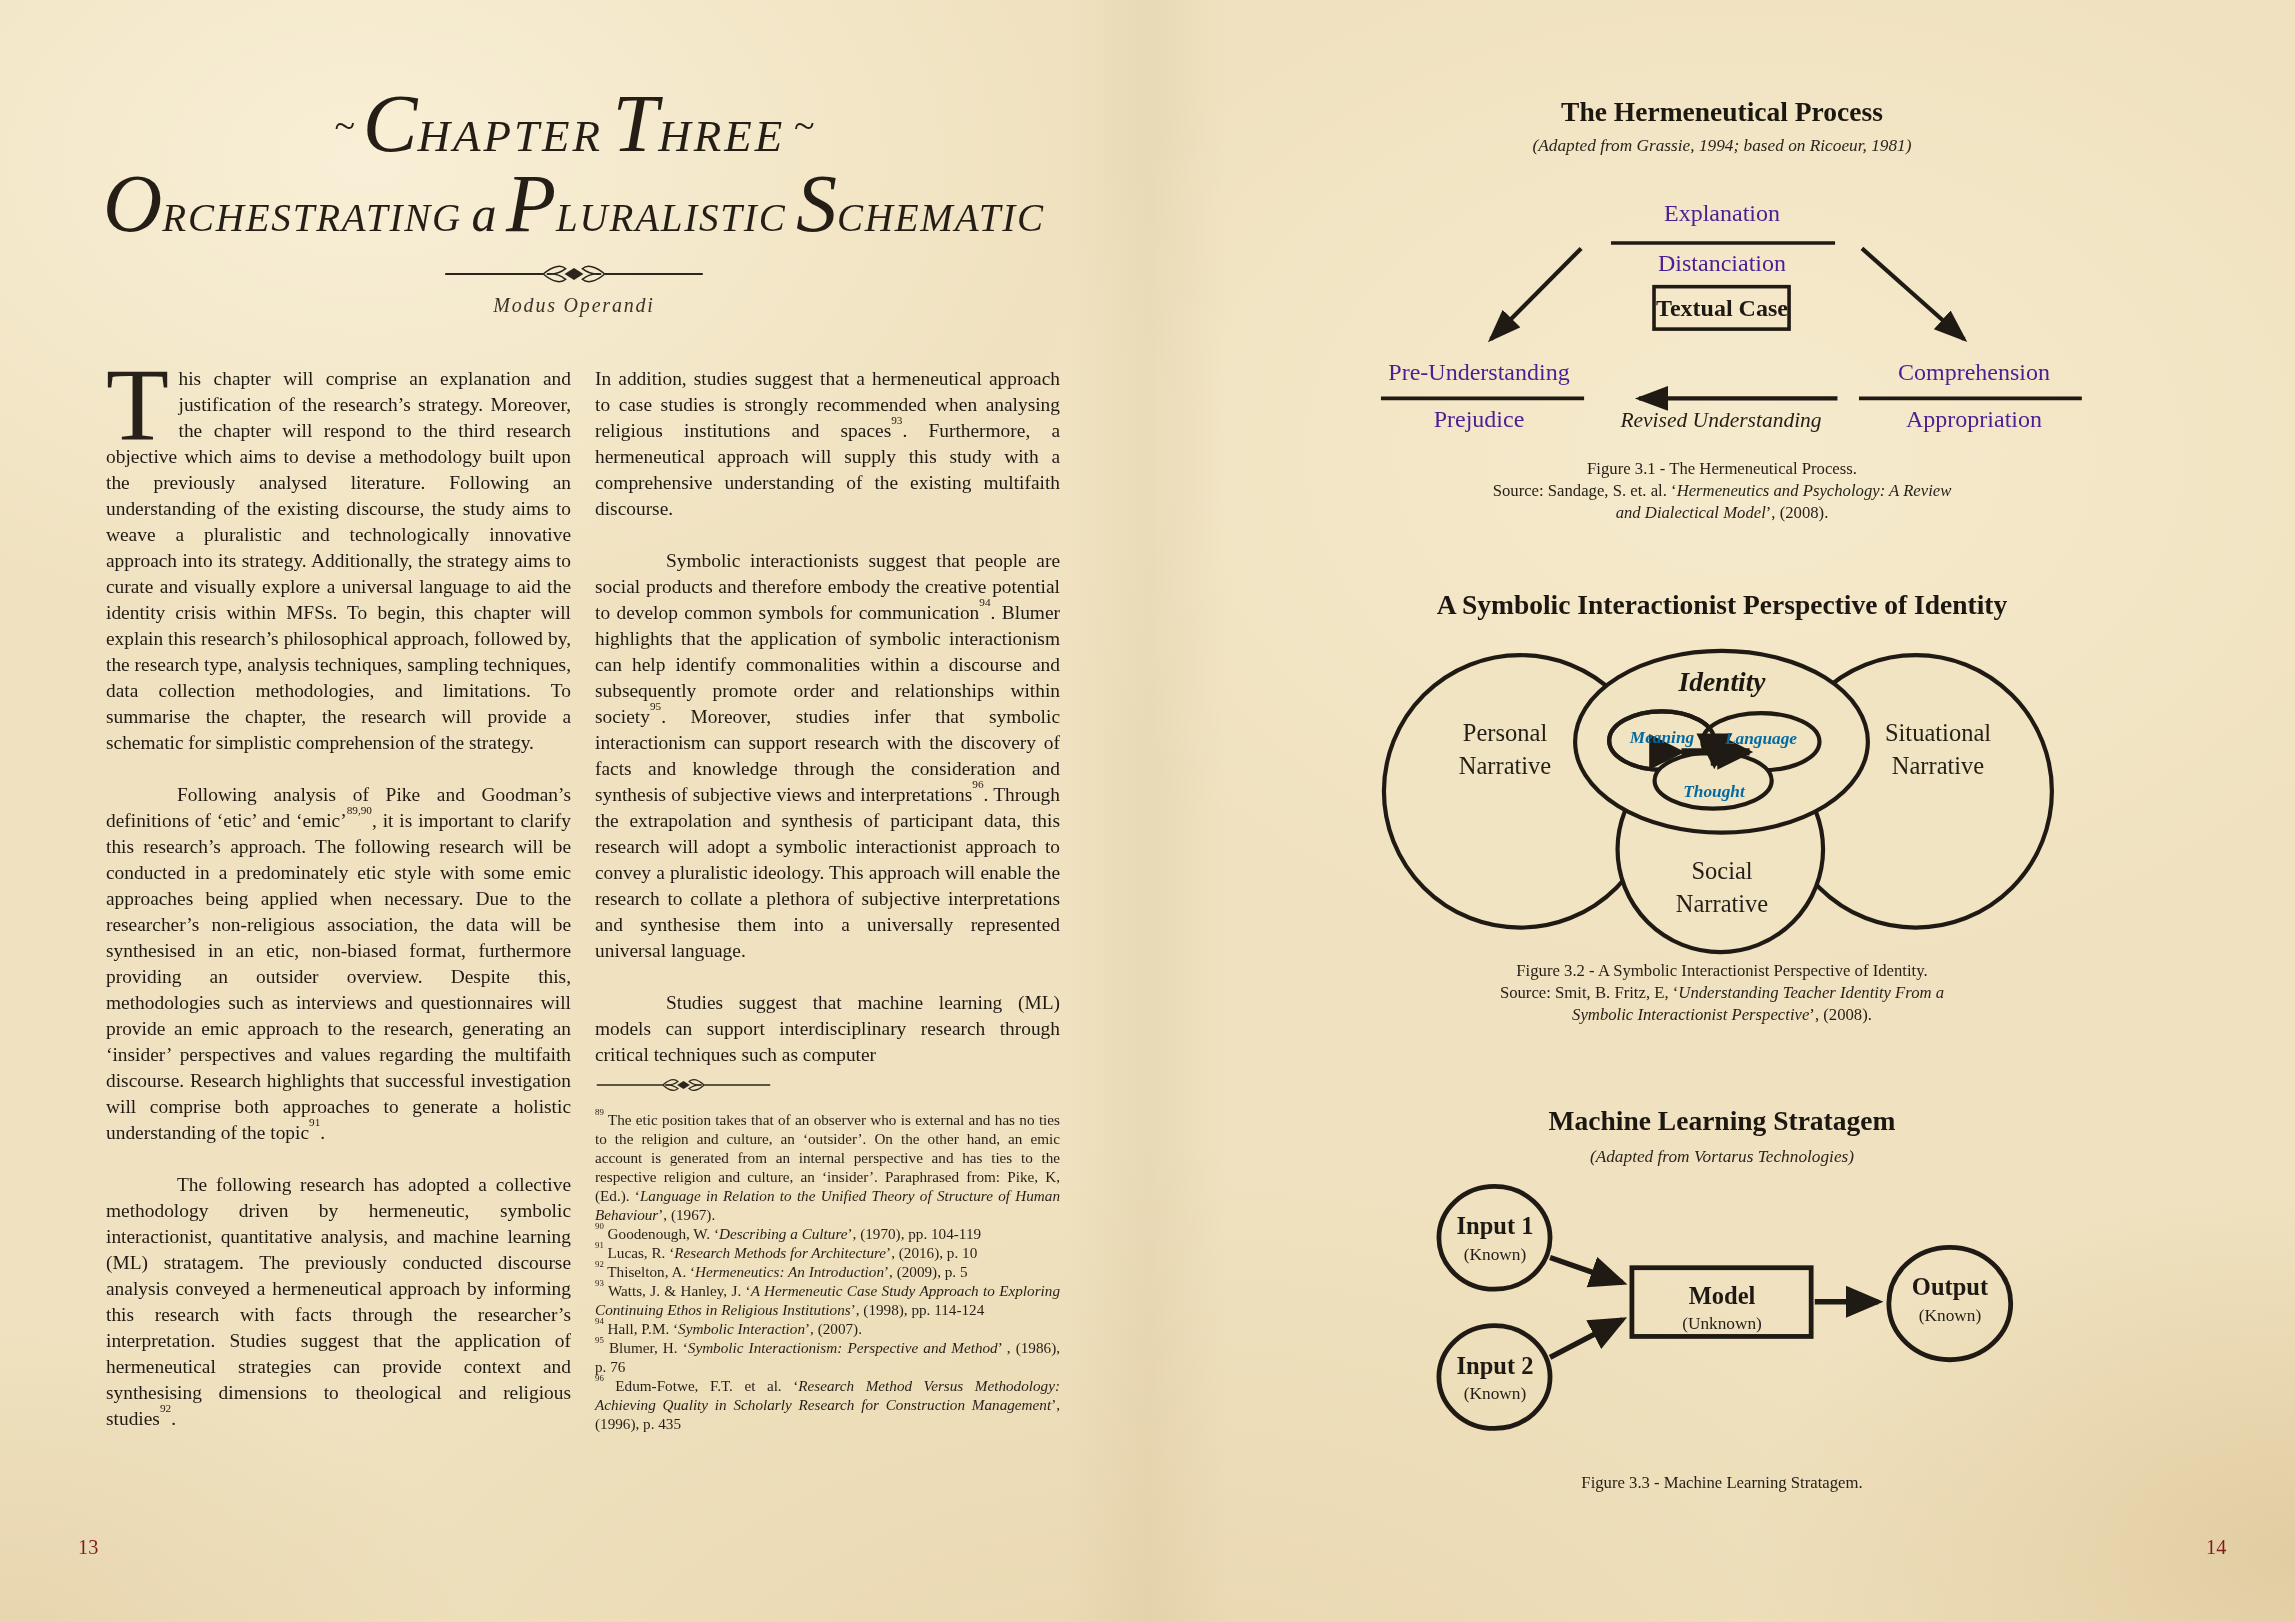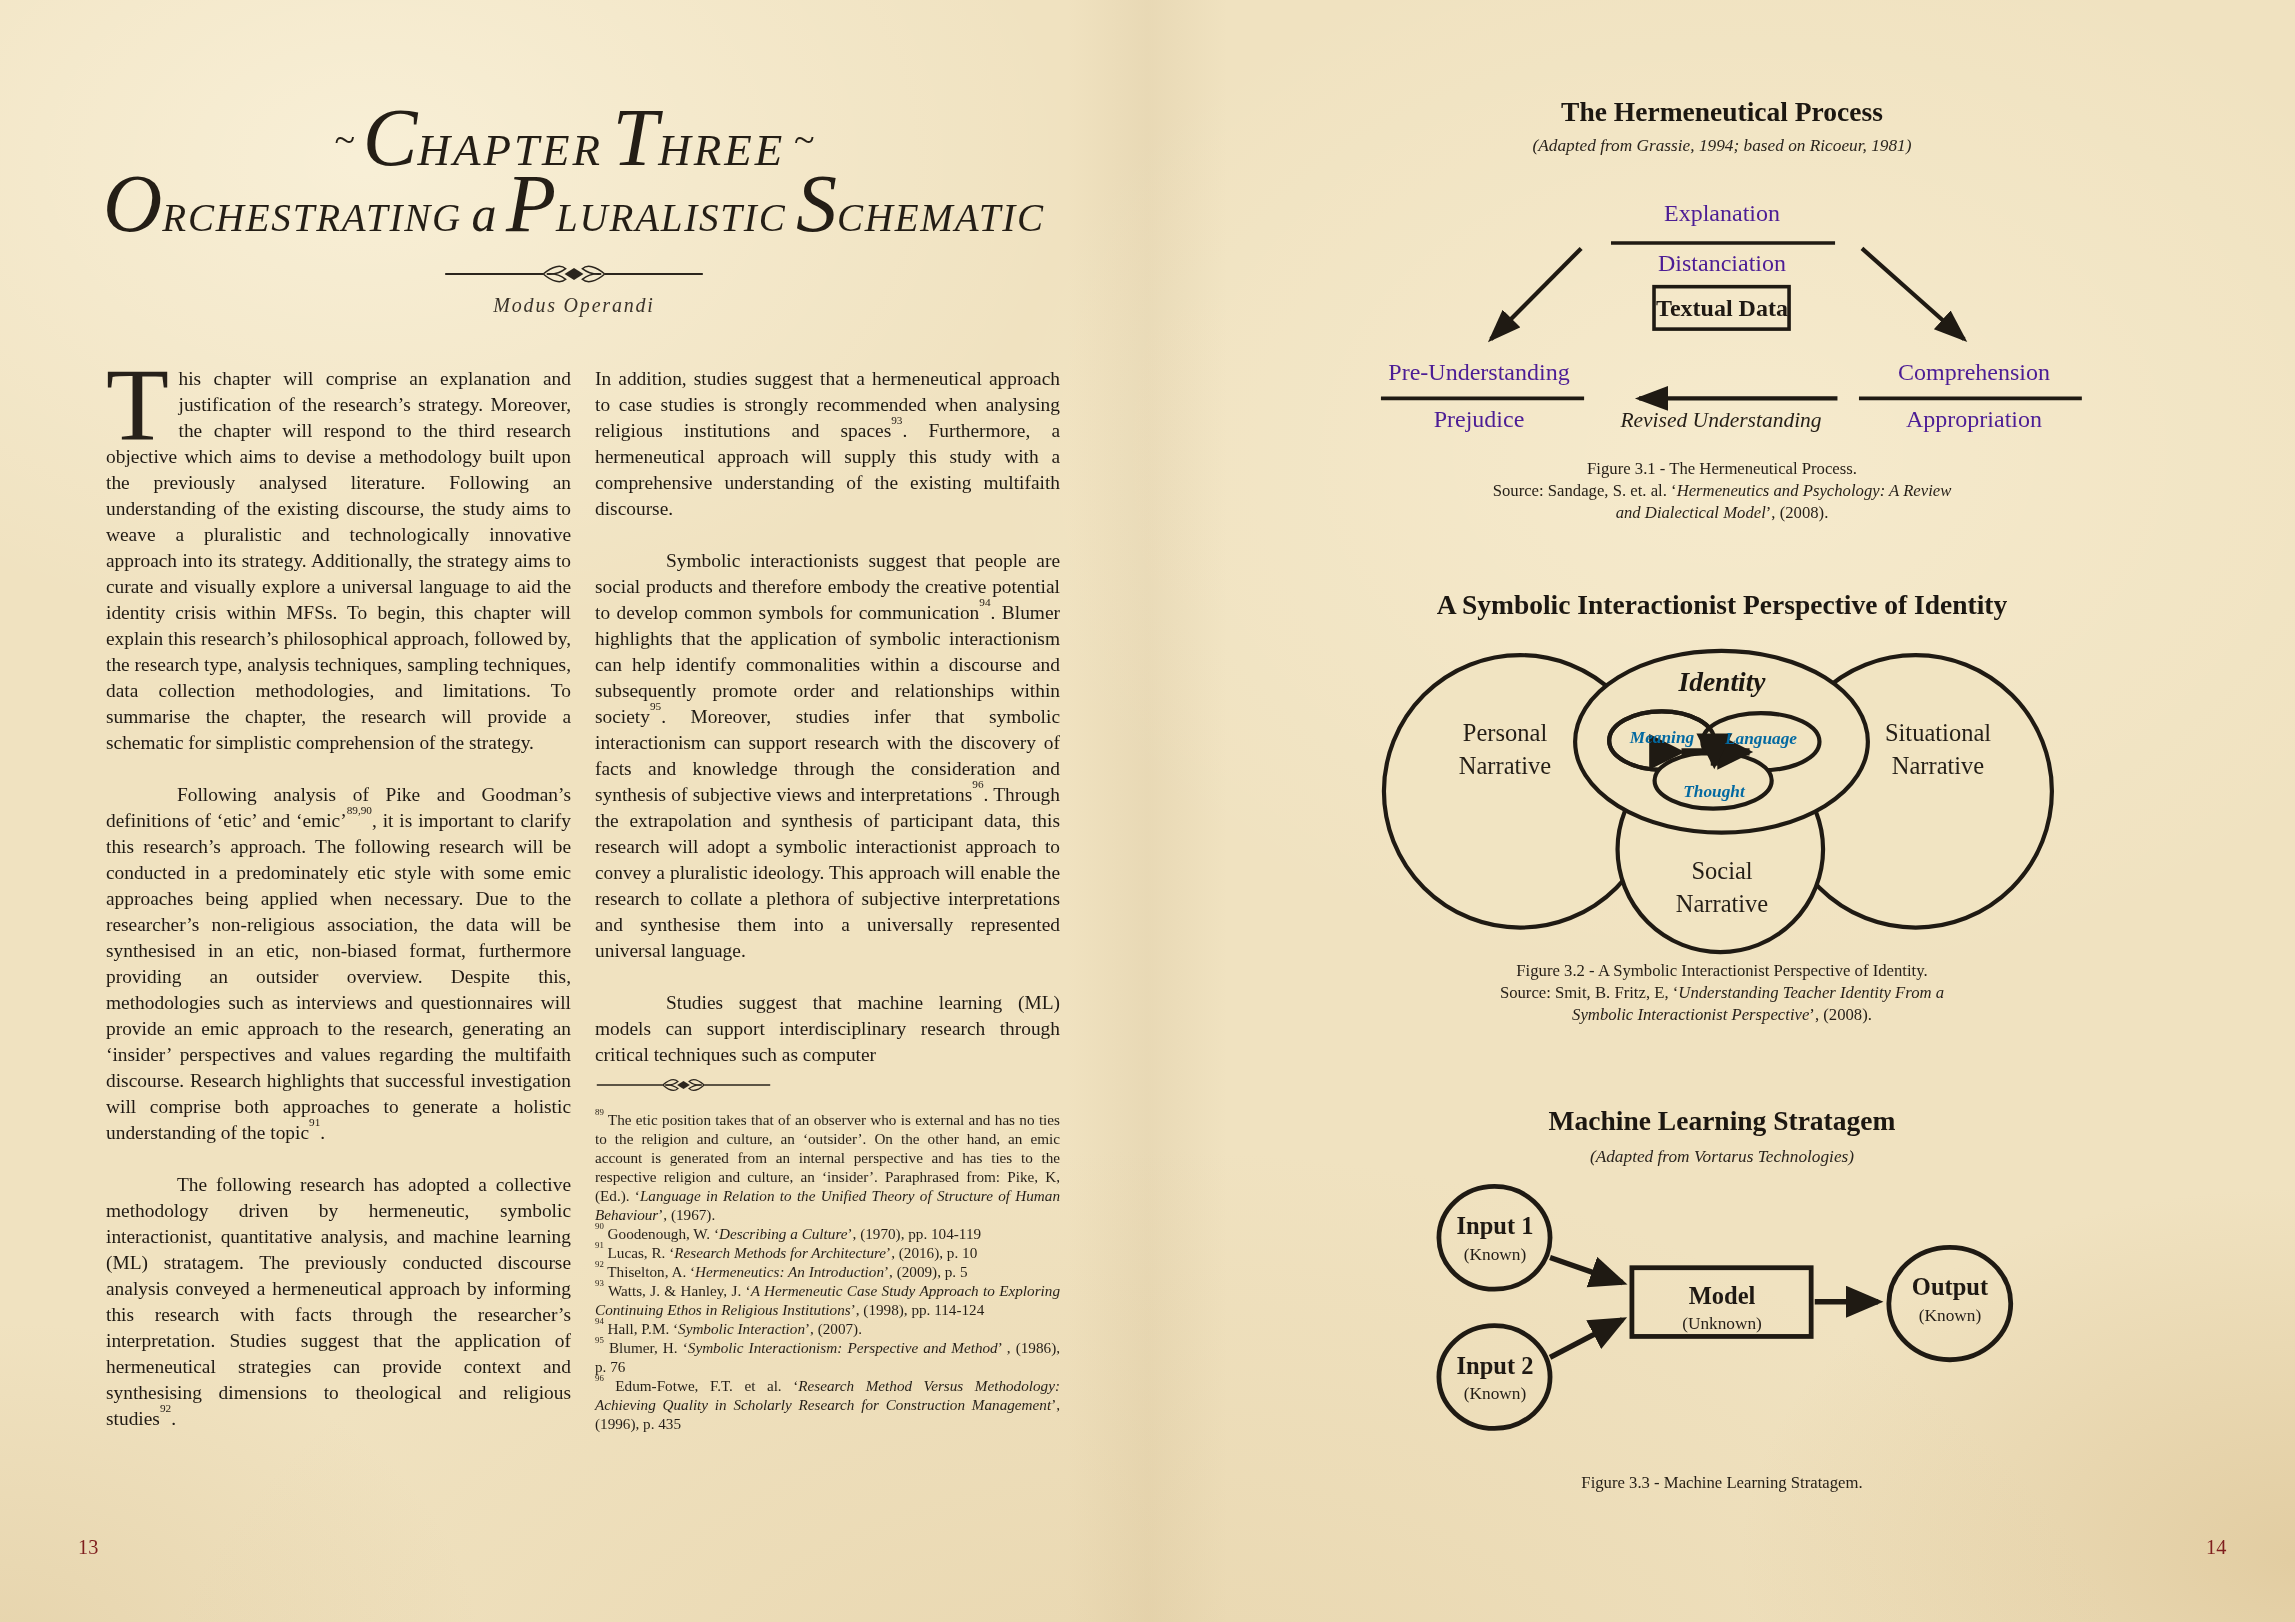--- a/index.html
+++ b/index.html
@@ -14,21 +14,21 @@
       radial-gradient(ellipse 897px 598px at 100% 96%, rgba(203,170,112,.38), transparent 62%),
       radial-gradient(ellipse 777px 538px at 0% 102%, rgba(208,180,128,.30), transparent 62%),
       linear-gradient(90deg, transparent 46.5%, rgba(165,135,85,.10) 50%, transparent 53.5%);
   }
   .page{position:absolute;top:0;height:1623px;width:1148px;}
   .page-left{left:0;}
   .page-right{left:1148px;}
 
   
   .ch-line{position:absolute;left:0;width:100%;text-align:center;font-style:italic;color:#241e16;font-size:38px;white-space:nowrap;}
-  .ch-line1{top:77px;margin-top:14px;}
+  .ch-line1{top:77px;}
   .ch-line2{top:157px;}
   .ch-cap{font-size:82px;}
   .ch-sm1{font-size:45px;text-transform:uppercase;letter-spacing:3px;}
   .ch-sm2{font-size:39px;text-transform:uppercase;letter-spacing:1.8px;}
   .ch-a{font-size:50px;}
   .ch-tld{font-size:38px;position:relative;top:-13px;padding:0 8.4px;}
   .divider-main{position:absolute;top:261px;left:50%;transform:translateX(-50%);width:267px;height:26px;}
   .divider-fn{width:175px;height:18px;margin:8.4px 0 15.5px 1.2px;display:block;}
   .modus{position:absolute;top:294px;left:0;width:100%;text-align:center;font-style:italic;font-size:20px;letter-spacing:1.8px;color:#3a332a;}
 
@@ -149,21 +149,21 @@
     <line class="stroke" x1="355" y1="86" x2="204" y2="238" stroke-width="7" marker-end="url(#ah1)"></line>
     <line class="stroke" x1="825" y1="86" x2="996" y2="238" stroke-width="7" marker-end="url(#ah1)"></line>
     <rect class="stroke" x="477" y="150" width="226" height="71" stroke-width="6"></rect>
     <line class="stroke" x1="20" y1="337" x2="360" y2="337" stroke-width="6"></line>
     <line class="stroke" x1="820" y1="337" x2="1193" y2="337" stroke-width="6"></line>
     <line class="stroke" x1="784" y1="337" x2="452" y2="337" stroke-width="7" marker-end="url(#ah1)"></line>
   </svg>
 
   <div class="ctr dlabel" style="left:574px;top:200px">Explanation</div>
   <div class="ctr dlabel" style="left:574px;top:250px">Distanciation</div>
-  <div class="ctr dlabel-b" style="left:574px;top:295px">Textual Data</div>
+  <div class="ctr dlabel-b" style="left:574px;top:295px">Textual Case</div>
   <div class="ctr dlabel" style="left:331px;top:359px">Pre-Understanding</div>
   <div class="ctr dlabel" style="left:331px;top:406px">Prejudice</div>
   <div class="ctr dlabel" style="left:826px;top:359px">Comprehension</div>
   <div class="ctr dlabel" style="left:826px;top:406px">Appropriation</div>
   <div class="ctr dlabel-i" style="left:573px;top:408px">Revised Understanding</div>
 
   <div class="caption" style="top:458px">
     <div>Figure 3.1 - The Hermeneutical Process.</div>
     <div><span>Source: Sandage, S. et. al. ‘</span><span class="it">Hermeneutics and Psychology: A Review</span></div>
     <div><span class="it">and Dialectical Model</span><span>’, (2008).</span></div>

